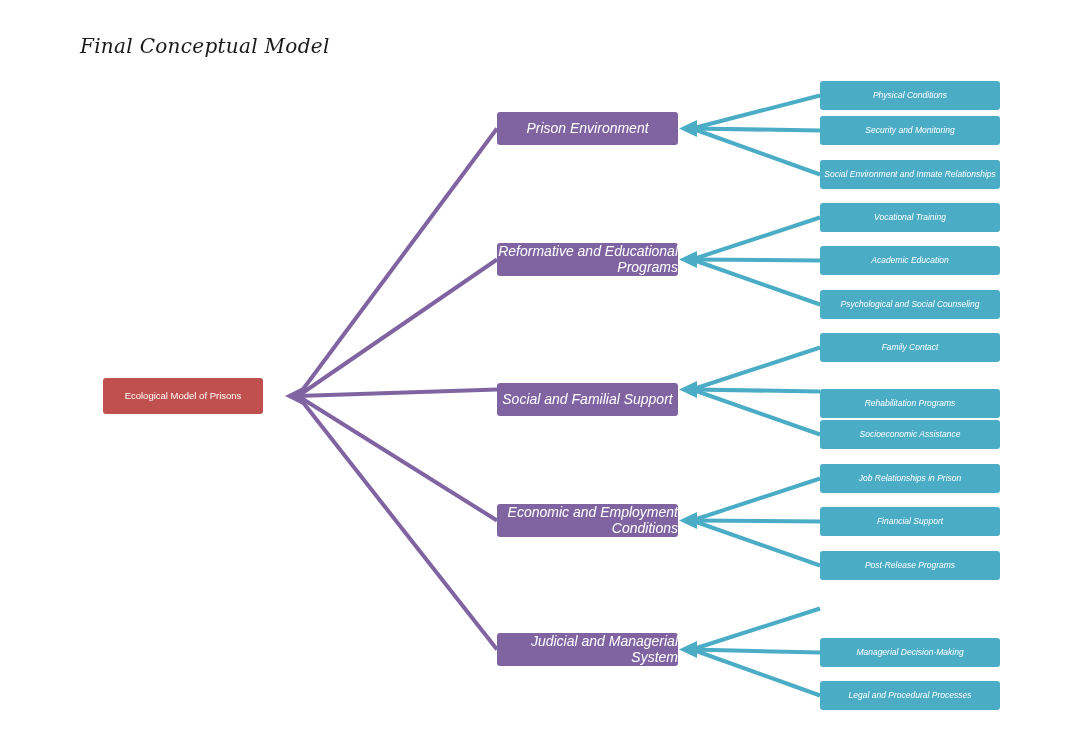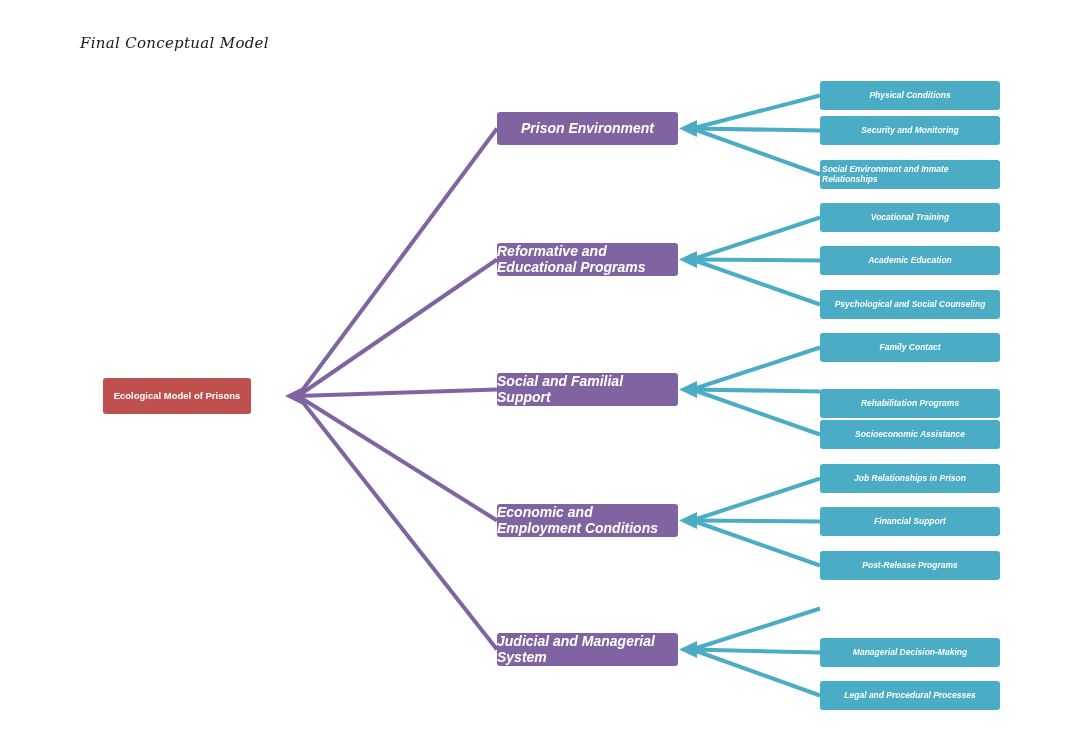--- a/index.html
+++ b/index.html
@@ -10,56 +10,55 @@
     background: #ffffff;
     overflow: hidden;
     font-family: "Liberation Sans", sans-serif;
   }
   .diagram-title {
     position: absolute;
     left: 80px;
     top: 34px;
     font-family: "DejaVu Serif", "Liberation Serif", serif;
     font-style: italic;
-    font-size: 15px;
+    font-size: 20px;
     color: #1a1a1a;
     letter-spacing: 0.3px;
   }
   svg.connectors { position: absolute; left: 0; top: 0; }
   .node {
     position: absolute;
     display: flex;
     align-items: center;
     justify-content: center;
-    text-align: left;
+    text-align: right;
     color: #ffffff;
     border-radius: 3px;
     box-sizing: border-box;
     line-height: 1.1;
-    font-weight: bold;
   }
   .root-node {
-    left: 103px; top: 378px; width: 148px; height: 36px;
+    left: 103px; top: 378px; width: 160px; height: 36px;
     background: #C0504D;
     font-size: 9.5px;
   }
   .branch-node {
     left: 497px; width: 181px; height: 33px;
     background: #8064A2;
     font-style: italic;
     font-size: 14px;
   }
   .leaf-node {
     left: 820px; width: 180px; height: 29px;
     background: #4BACC6;
     font-style: italic;
     font-size: 8.5px;
     padding: 0 2px;
   }
-  .b1 { top: 112px; } .b2 { top: 243px; } .b3 { top: 373px; } .b4 { top: 504px; } .b5 { top: 633px; }
+  .b1 { top: 112px; } .b2 { top: 243px; } .b3 { top: 383px; } .b4 { top: 504px; } .b5 { top: 633px; }
   .l1  { top: 81px; }  .l2  { top: 116px; } .l3  { top: 160px; }
   .l4  { top: 203px; } .l5  { top: 246px; } .l6  { top: 290px; }
   .l7  { top: 333px; } .l8  { top: 389px; } .l9  { top: 420px; }
   .l10 { top: 464px; } .l11 { top: 507px; } .l12 { top: 551px; }
   .l13 { top: 594px; } .l14 { top: 638px; } .l15 { top: 681px; }
 </style>
 </head>
 <body>
 
 <div class="stage">

